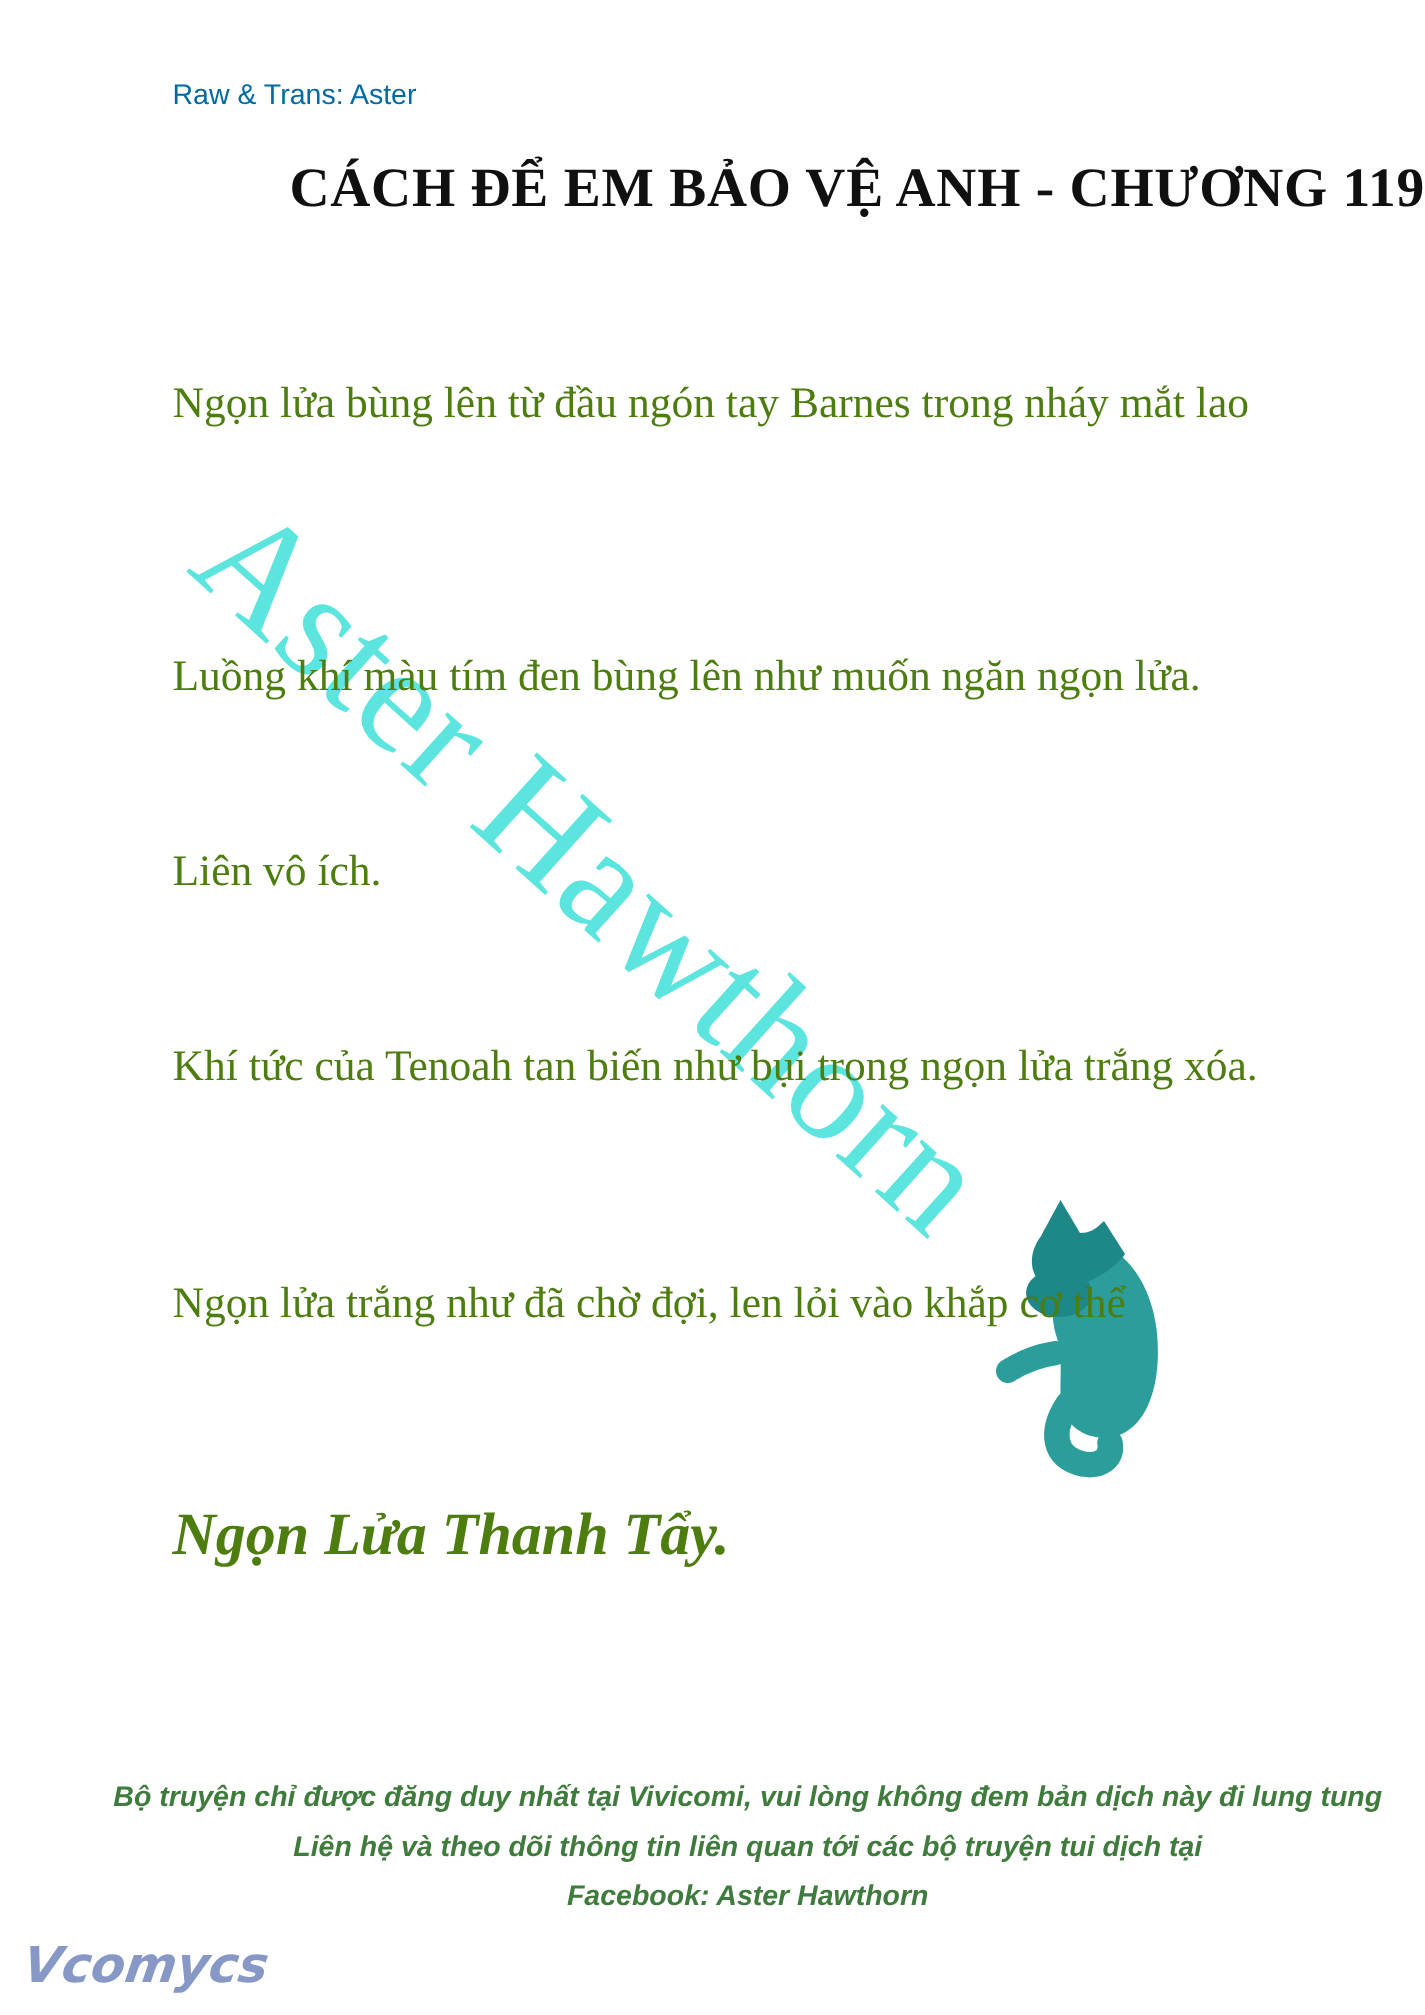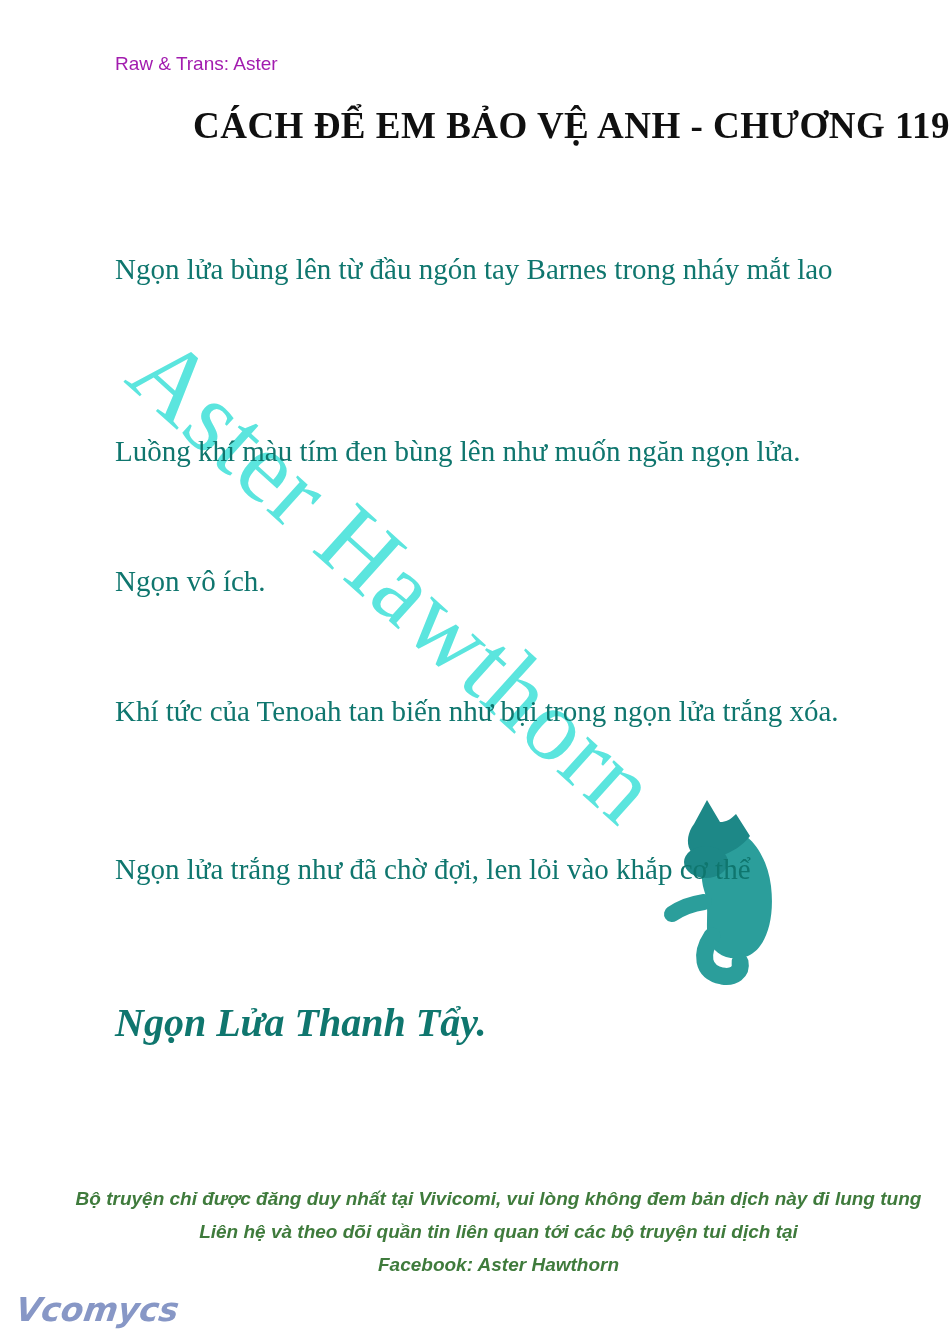--- a/index.html
+++ b/index.html
@@ -11,21 +11,21 @@
     overflow: hidden;
     font-family: "Liberation Serif", serif;
   }
 
   .credit {
     position: absolute;
     left: 115px;
     top: 53px;
     font-family: "Liberation Sans", sans-serif;
     font-size: 19px;
-    color: #a21caf;
+    color: #0369a1;
     z-index: 3;
   }
 
   .title {
     position: absolute;
     left: 0;
     right: 0;
     top: 104px;
     text-align: right;
     font-size: 37px;
@@ -48,21 +48,21 @@
     z-index: 1;
     font-family: "Liberation Serif", serif;
   }
 
   .para {
     position: absolute;
     left: 115px;
     width: 745px;
     font-size: 29px;
     line-height: 50px;
-    color: #0f766e;
+    color: #4d7c0f;
     z-index: 3;
   }
   .para span { display: block; }
   #p1 { top: 244px; }
   #p2 { top: 426px; }
   #p3 { top: 556px; }
   #p4 { top: 686px; }
   #p5 { top: 844px; }
   #p6 { top: 998px; font-weight: bold; font-style: italic; font-size: 40px; }
 
@@ -112,21 +112,21 @@
 
 <div class="watermark" style="color: rgb(91, 229, 222);">Aster Hawthorn</div>
 
 <p class="para" id="p1">
   <span>Ngọn lửa bùng lên từ đầu ngón tay Barnes trong nháy mắt lao</span>
 </p>
 <p class="para" id="p2">
   <span>Luồng khí màu tím đen bùng lên như muốn ngăn ngọn lửa.</span>
 </p>
 <p class="para" id="p3">
-  <span>Ngọn vô ích.</span>
+  <span>Liên vô ích.</span>
 </p>
 <p class="para" id="p4">
   <span>Khí tức của Tenoah tan biến như bụi trong ngọn lửa trắng xóa.</span>
 </p>
 <p class="para" id="p5">
   <span>Ngọn lửa trắng như đã chờ đợi, len lỏi vào khắp cơ thể</span>
 </p>
 <p class="para" id="p6">
   <span>Ngọn Lửa Thanh Tẩy.</span>
 </p>
@@ -139,17 +139,17 @@
 
   <path d="M 52 140 C 40 158 42 176 62 180 C 74 182 82 176 80 166" fill="none" stroke-width="17" stroke-linecap="round" stroke="#2b9e9b"></path>
 
   <path d="M 47 4 L 34 28 C 28 36 26 46 30 54 C 36 64 54 66 66 58 C 76 54 86 46 90 40 L 76 18 C 70 24 66 26 60 26 Z" fill="#1d8887"></path>
 
   <ellipse cx="46" cy="66" rx="22" ry="16" fill="#1d8887"></ellipse>
 </svg>
 
 <div class="footer" style="color: rgb(63, 123, 60);">
   <div class="fline">Bộ truyện chỉ được đăng duy nhất tại Vivicomi, vui lòng không đem bản dịch này đi lung tung</div>
-  <div class="fline">Liên hệ và theo dõi quần tin liên quan tới các bộ truyện tui dịch tại</div>
+  <div class="fline">Liên hệ và theo dõi thông tin liên quan tới các bộ truyện tui dịch tại</div>
   <div class="fline">Facebook: Aster Hawthorn</div>
 </div>
 
 <div class="logo" style="color: rgb(135, 151, 198);">Vcomycs</div>
 
 </body></html>

